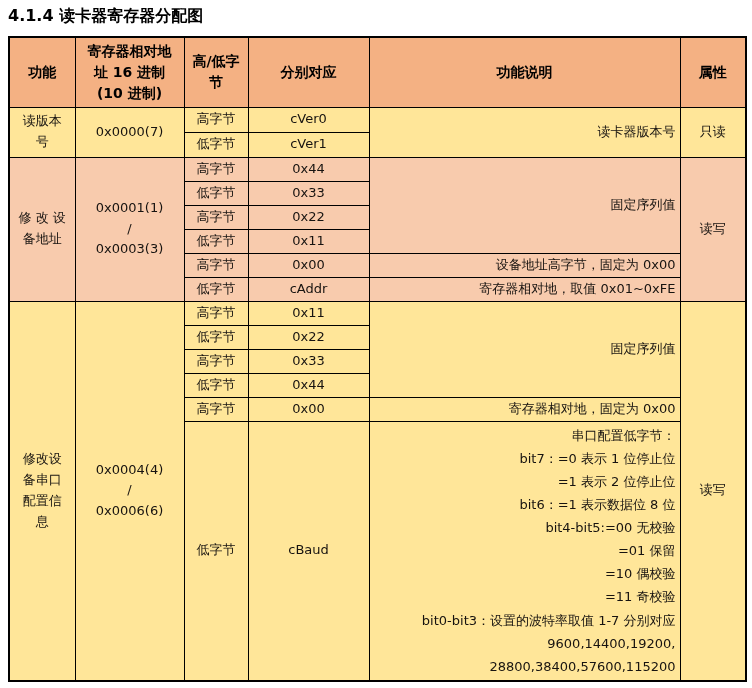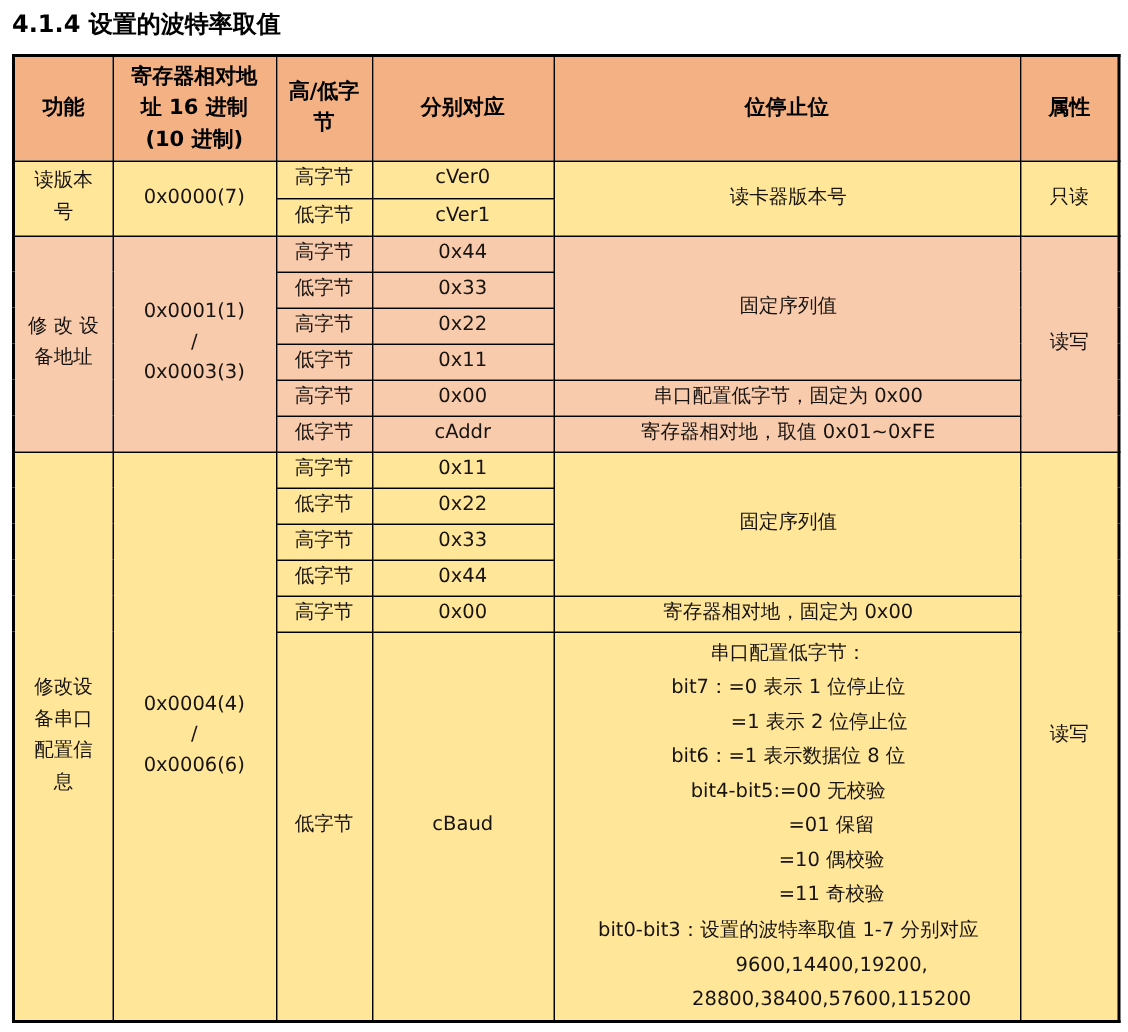--- a/index.html
+++ b/index.html
@@ -43,54 +43,54 @@
   }
   th{
     background:var(--header_bg);
     font-size:14px;
     font-weight:bold;
     line-height:1.5;
     text-align:center;
     color:#000;
   }
   td.c{text-align:center;}
-  td.l{text-align:center;padding-left:6px;}
+  td.l{text-align:right;padding-left:6px;}
   td.yellow{background:var(--yellow_bg);}
   td.peach{background:var(--peach_bg);}
   tr.hrow{height:70px;}
   tr.r25{height:25px;}
   tr.r24{height:24px;}
   tr.rbig{height:260px;}
   td.bigdesc{line-height:1.78;}
 </style>
 </head>
 <body>
 
-<div class="title">4.1.4 设置的波特率取值</div>
+<div class="title">4.1.4 读卡器寄存器分配图</div>
 
 <table class="reg">
   <colgroup>
     <col style="width:66px">
       <col style="width:109px">
       <col style="width:64px">
     <col style="width:121px">
       <col style="width:311px">
       <col style="width:66px">
   </colgroup>
 
   <tbody>
       <tr class="hrow">
     <th>功能</th>
     <th>寄存器相对地
 址 16 进制
 (10 进制)</th>
     <th>高/低字
 节</th>
     <th>分别对应</th>
-    <th>位停止位</th>
+    <th>功能说明</th>
     <th>属性</th>
   </tr>
 
   <tr class="r25">
     <td rowspan="2" class="yellow c">读版本
 号</td>
     <td rowspan="2" class="yellow c">0x0000(7)</td>
     <td class="yellow c">高字节</td>
     <td class="yellow c">cVer0</td>
     <td rowspan="2" class="yellow l">读卡器版本号</td>
@@ -120,21 +120,21 @@
     <td class="peach c">高字节</td>
     <td class="peach c">0x22</td>
   </tr>
   <tr class="r24">
     <td class="peach c">低字节</td>
     <td class="peach c">0x11</td>
   </tr>
   <tr class="r24">
     <td class="peach c">高字节</td>
     <td class="peach c">0x00</td>
-    <td class="peach l">串口配置低字节，固定为 0x00</td>
+    <td class="peach l">设备地址高字节，固定为 0x00</td>
   </tr>
   <tr class="r24">
     <td class="peach c">低字节</td>
     <td class="peach c">cAddr</td>
     <td class="peach l">寄存器相对地，取值 0x01~0xFE</td>
   </tr>
 
   <tr class="r24">
     <td rowspan="6" class="yellow c">修改设
 备串口

